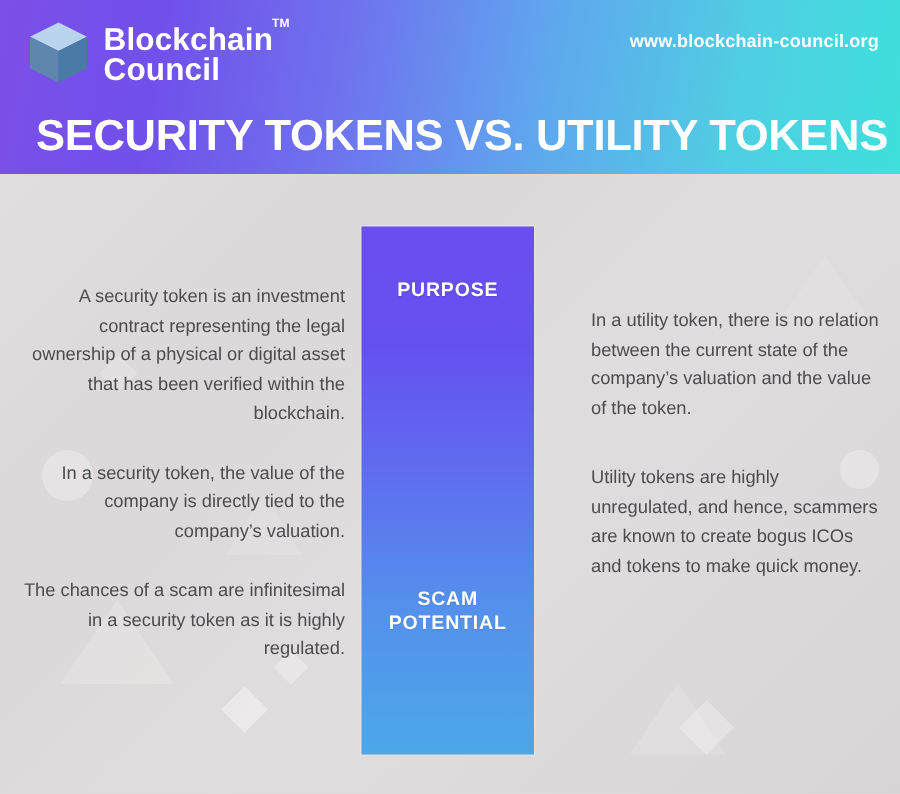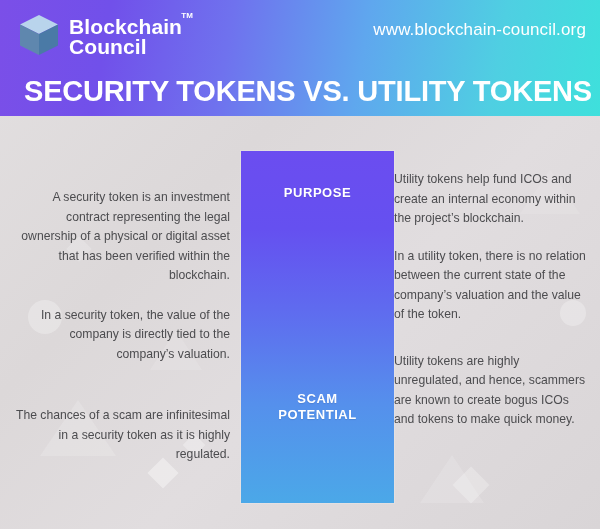--- a/index.html
+++ b/index.html
@@ -98,43 +98,43 @@
     font-size: 8px;
     font-weight: 700;
     line-height: 8px;
   }
 
   .site-url {
     position: absolute;
     right: 14px;
     top: 20px;
     color: #ffffff;
-    font-size: 17px;
-    font-weight: 400;
+    font-size: 12px;
+    font-weight: 700;
     letter-spacing: .15px;
   }
 
   .main-title {
     position: absolute;
     left: 24px;
     top: 76px;
     color: #ffffff;
     font-size: 29px;
     line-height: 30px;
     font-weight: 700;
     letter-spacing: -0.2px;
     white-space: nowrap;
   }
 
   
   .center-panel {
     position: absolute;
     left: 241px;
     top: 151px;
-    width: 153px;
+    width: 115px;
     height: 352px;
     background: linear-gradient(180deg,
         #6b4df0 0%,
         #6550f0 22%,
         #5f6bef 45%,
         #5590ec 72%,
         #4ba8e8 100%);
     z-index: 2;
     box-shadow: 0 0 0 1px rgba(255,255,255,.16);
   }
@@ -173,24 +173,24 @@
 
   .col-right {
     left: 394px;
     top: 170px;
     width: 196px;
     text-align: left;
   }
 
   .col-left .para.b1 { margin-top: 18px; }
   .col-left .para.b2 { margin-top: 20px; }
-  .col-left .para.b3 { margin-top: 42px; }
+  .col-left .para.b3 { margin-top: 20px; }
 
   .col-right .para.b1 { margin-top: 0; }
-  .col-right .para.b2 { margin-top: 18px; }
+  .col-right .para.b2 { margin-top: 34px; }
   .col-right .para.b3 { margin-top: 27px; }
 </style>
 </head>
 <body>
 
 <div class="infographic">
 
   <div class="bg-shapes">
     <div class="tri" style="left:40px; top:400px; border-width:0 38px 56px 38px; border-color:transparent transparent rgba(255,255,255,.30) transparent;"></div>
     <div class="tri" style="left:150px; top:330px; border-width:0 26px 40px 26px; border-color:transparent transparent rgba(255,255,255,.22) transparent;"></div>
@@ -233,18 +233,17 @@
     </div>
   </div>
 
   <div class="col col-left">
     <div class="para b1">A security token is an investment contract representing the legal ownership of a physical or digital asset that has been verified within the blockchain.</div>
     <div class="para b2">In a security token, the value of the company is directly tied to the company’s valuation.</div>
     <div class="para b3">The chances of a scam are infinitesimal in a security token as it is highly regulated.</div>
   </div>
 
   <div class="col col-right">
-    <div class="para b1">Utility tokens help fund ICOs and create an internal economy within the project’s blockchain.</div>
     <div class="para b2">In a utility token, there is no relation between the current state of the company’s valuation and the value of the token.</div>
     <div class="para b3">Utility tokens are highly unregulated, and hence, scammers are known to create bogus ICOs and tokens to make quick money.</div>
   </div>
 
 </div>
 
 </body></html>

